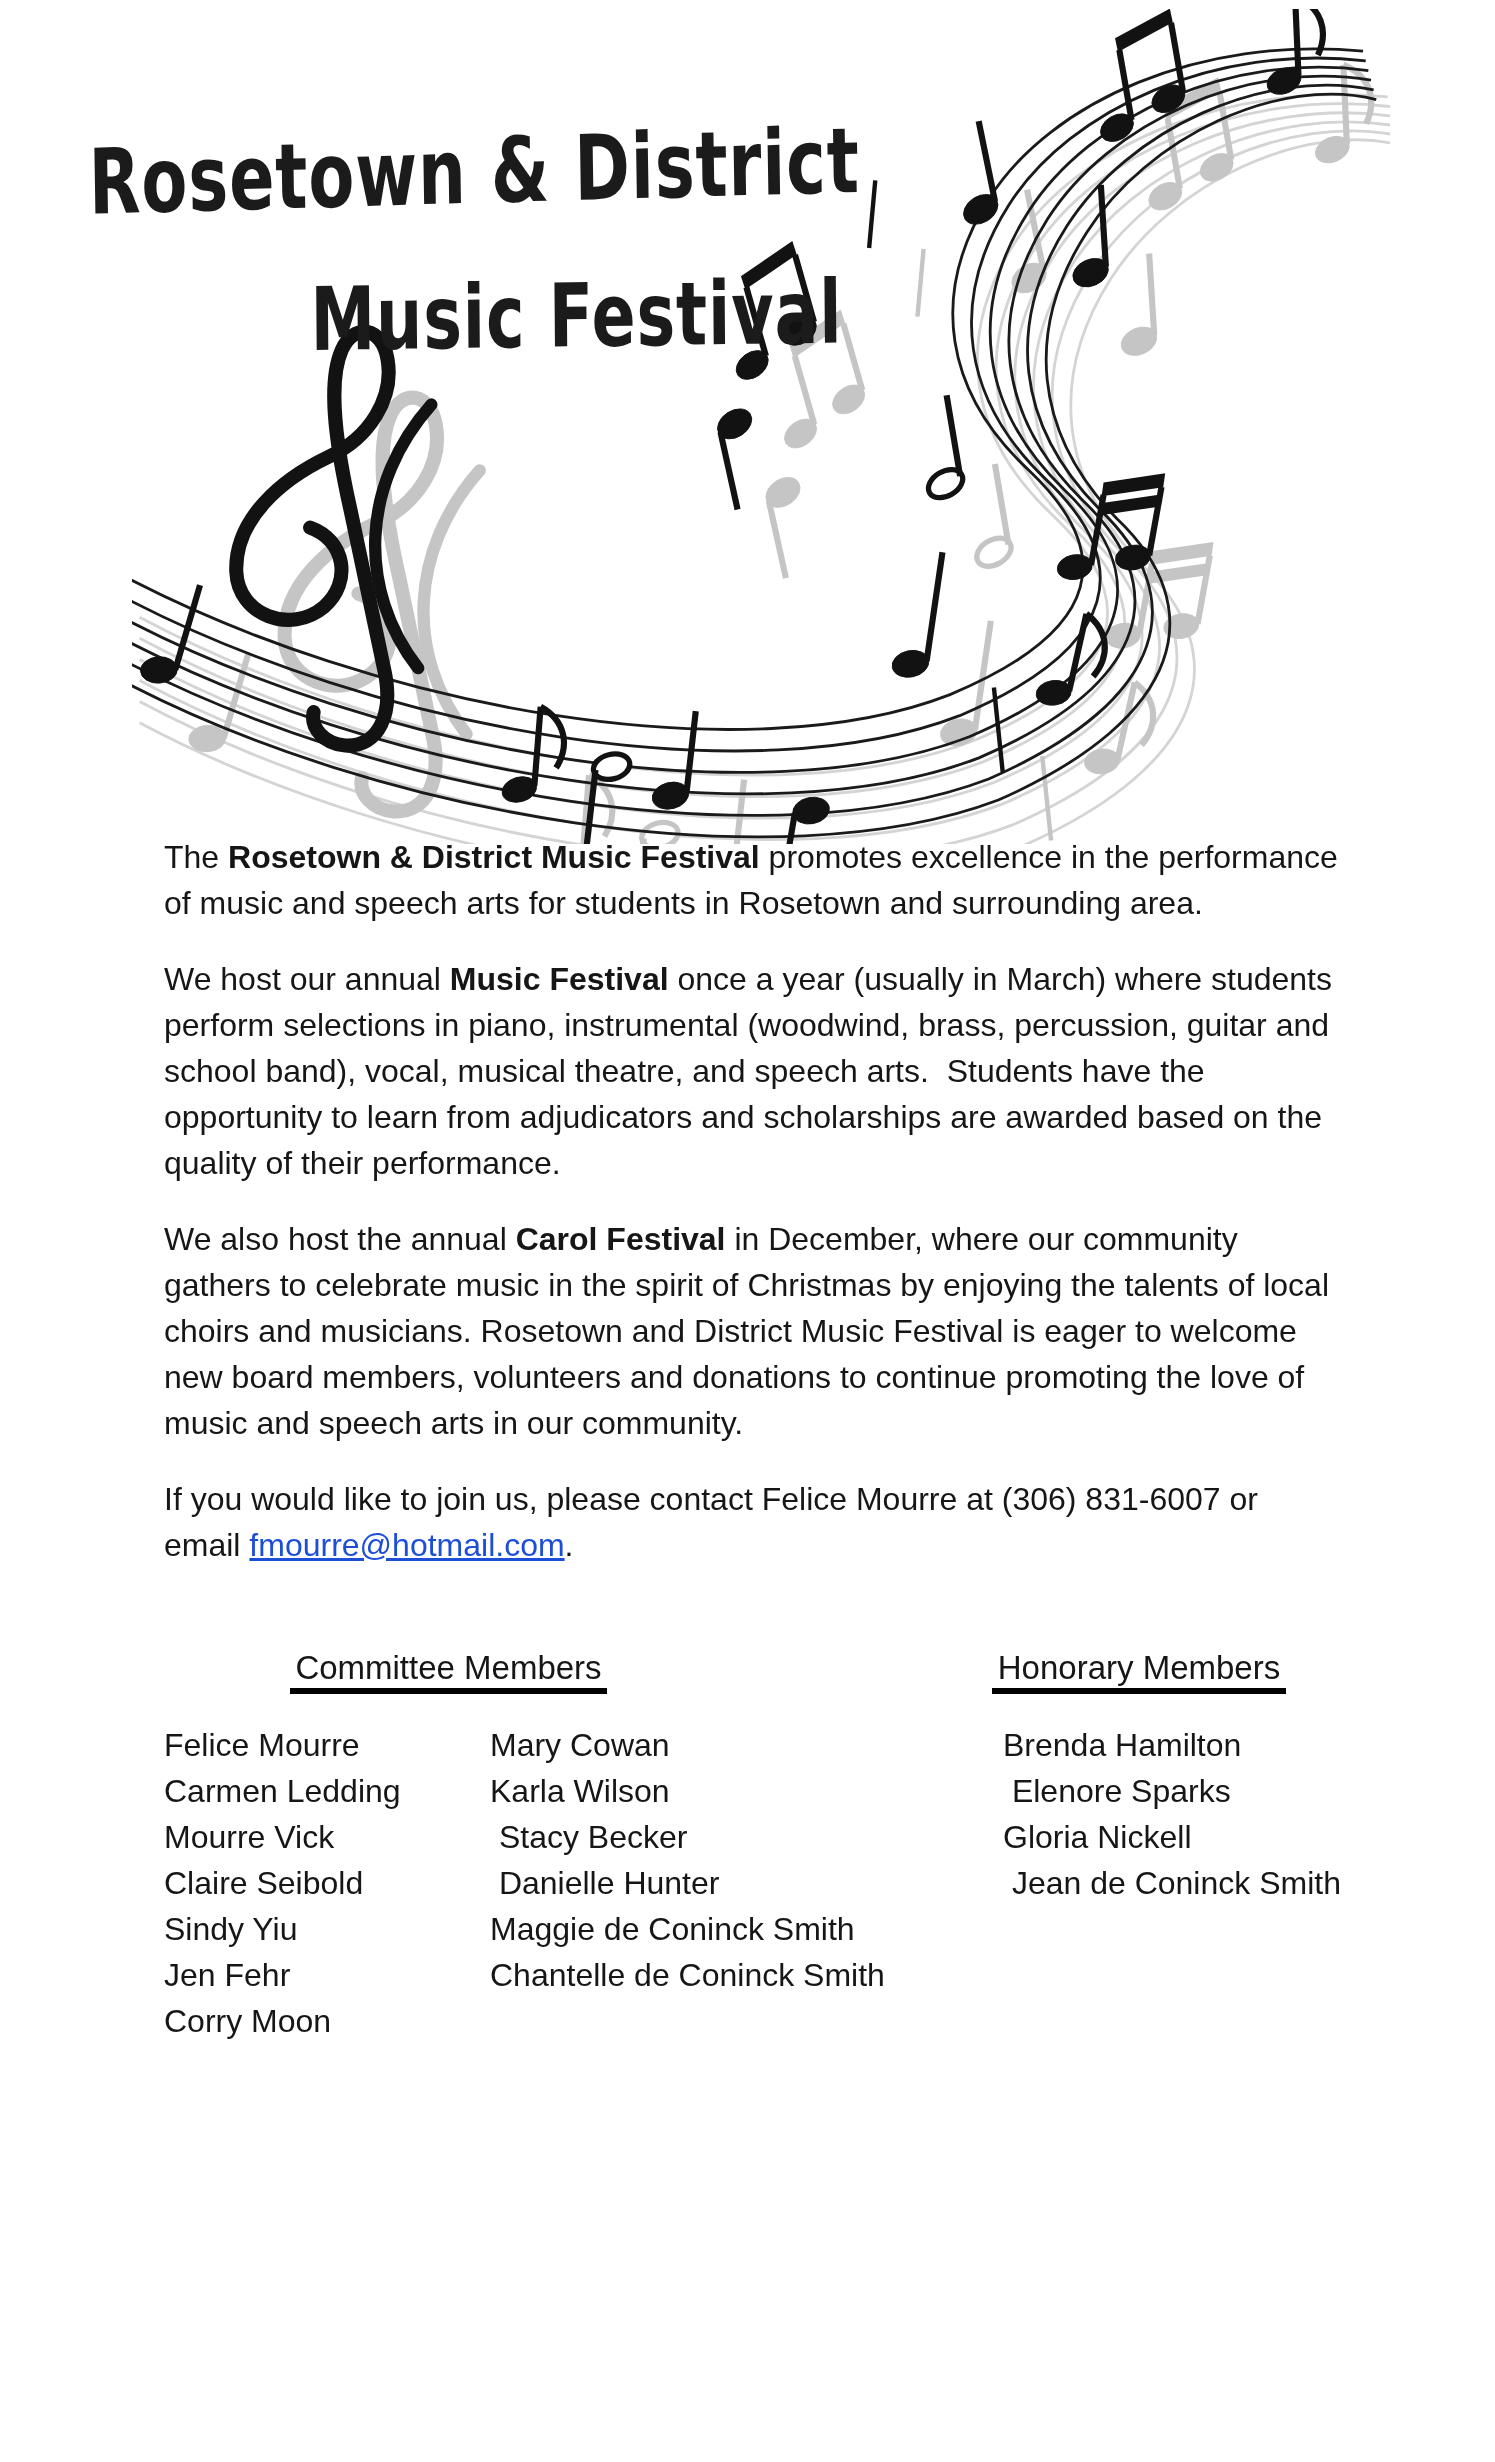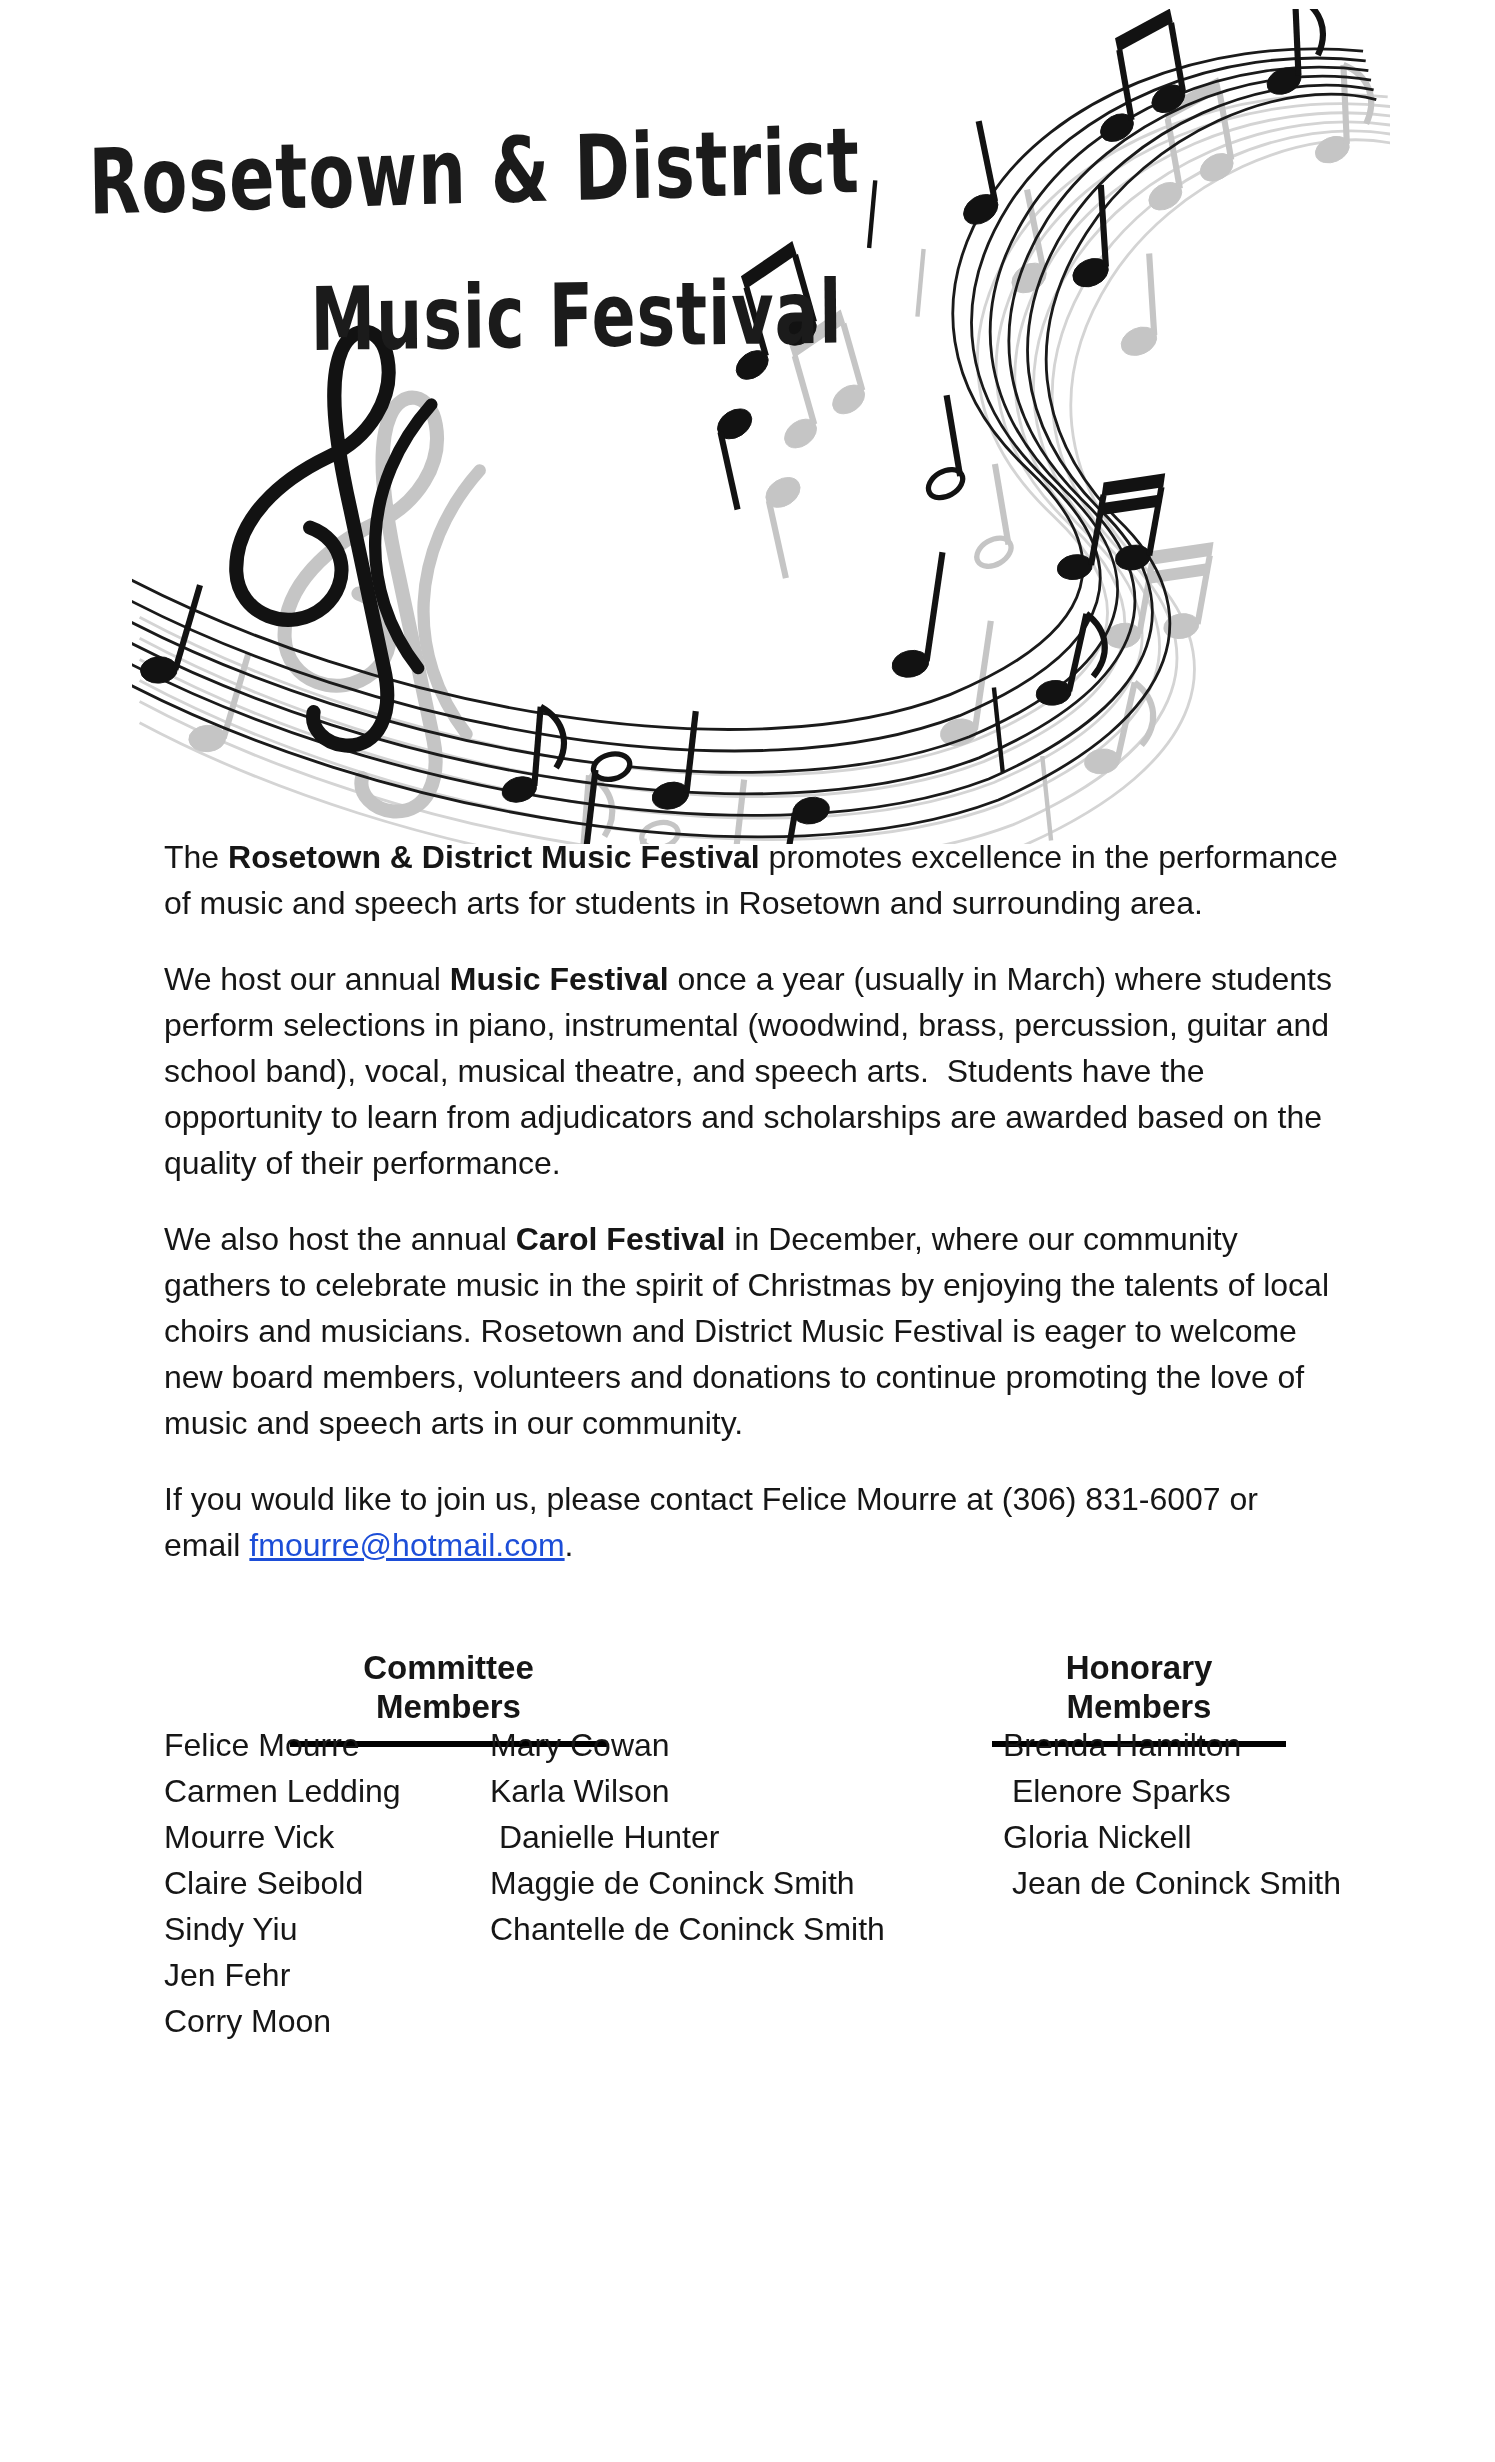--- a/index.html
+++ b/index.html
@@ -16,21 +16,21 @@
   .staff-art{position:absolute;left:132px;top:8.8px;width:1258px;height:835px;z-index:1;}
 
   
   .content{position:absolute;left:164px;top:834px;width:1178px;z-index:2;}
   .content p{margin:0 0 30px 0;font-size:32px;line-height:46px;color:#161616;}
   .content b{font-weight:bold;margin-top:33px;}
   a.email-link{text-decoration:underline;cursor:pointer;}
 
   
   .mem-heading{position:absolute;font-size:33px;line-height:39px;text-align:center;
-               border-bottom:6.2px solid #000;padding-bottom:15px;color:#161616;z-index:2;font-weight:bold;}
+               border-bottom:6.2px solid #000;padding-bottom:1px;color:#161616;z-index:2;}
   .mem-heading.committee{left:290px;top:1648px;width:317px;}
   .mem-heading.honorary{left:992px;top:1648px;width:294px;}
   ul.mem-list{position:absolute;margin:0;padding:0;list-style:none;font-size:32px;
               line-height:46px;white-space:pre-wrap;z-index:2;}
   ul.mem-list.c1{left:164px;top:1722px;}
   ul.mem-list.c2{left:490px;top:1722px;}
   ul.mem-list.h1{left:1003px;top:1722px;}
 </style>
 </head>
 <body>
@@ -158,17 +158,17 @@
       <p><span>The </span><b>Rosetown &amp; District Music Festival</b><span> promotes excellence in the performance of music and speech arts for students in Rosetown and surrounding area.</span></p>
       <p><span>We host our annual </span><b>Music Festival</b><span> once a year (usually in March) where students perform selections in piano, instrumental (woodwind, brass, percussion, guitar and school band), vocal, musical theatre, and speech arts.&nbsp; Students have the opportunity to learn from adjudicators and scholarships are awarded based on the quality of their performance.</span></p>
       <p><span>We also host the annual </span><b>Carol Festival</b><span> in December, where our community gathers to celebrate music in the spirit of Christmas by enjoying the talents of local choirs and musicians. Rosetown and District Music Festival is eager to welcome new board members, volunteers and donations to continue promoting the love of music and speech arts in our community.</span></p>
       <p><span>If you would like to join us, please contact Felice Mourre at (306) 831-6007 or email </span><a class="email-link" href="#" style="color: #1d4ed8;">fmourre@hotmail.com</a><span>.</span></p>
     </div>
 
   <div class="mem-heading committee">Committee Members</div>
   <div class="mem-heading honorary">Honorary Members</div>
 
   <ul class="mem-list c1"><li>Felice Mourre</li><li>Carmen Ledding</li><li>Mourre Vick</li><li>Claire Seibold</li><li>Sindy Yiu</li><li>Jen Fehr</li><li>Corry Moon</li></ul>
-  <ul class="mem-list c2"><li>Mary Cowan</li><li>Karla Wilson</li><li> Danielle Hunter</li><li>Maggie de Coninck Smith</li><li>Chantelle de Coninck Smith</li></ul>
+  <ul class="mem-list c2"><li>Mary Cowan</li><li>Karla Wilson</li><li> Stacy Becker</li><li> Danielle Hunter</li><li>Maggie de Coninck Smith</li><li>Chantelle de Coninck Smith</li></ul>
   <ul class="mem-list h1"><li>Brenda Hamilton</li><li> Elenore Sparks</li><li>Gloria Nickell</li><li> Jean de Coninck Smith</li></ul>
 
 </div>
 
 
 </body></html>

